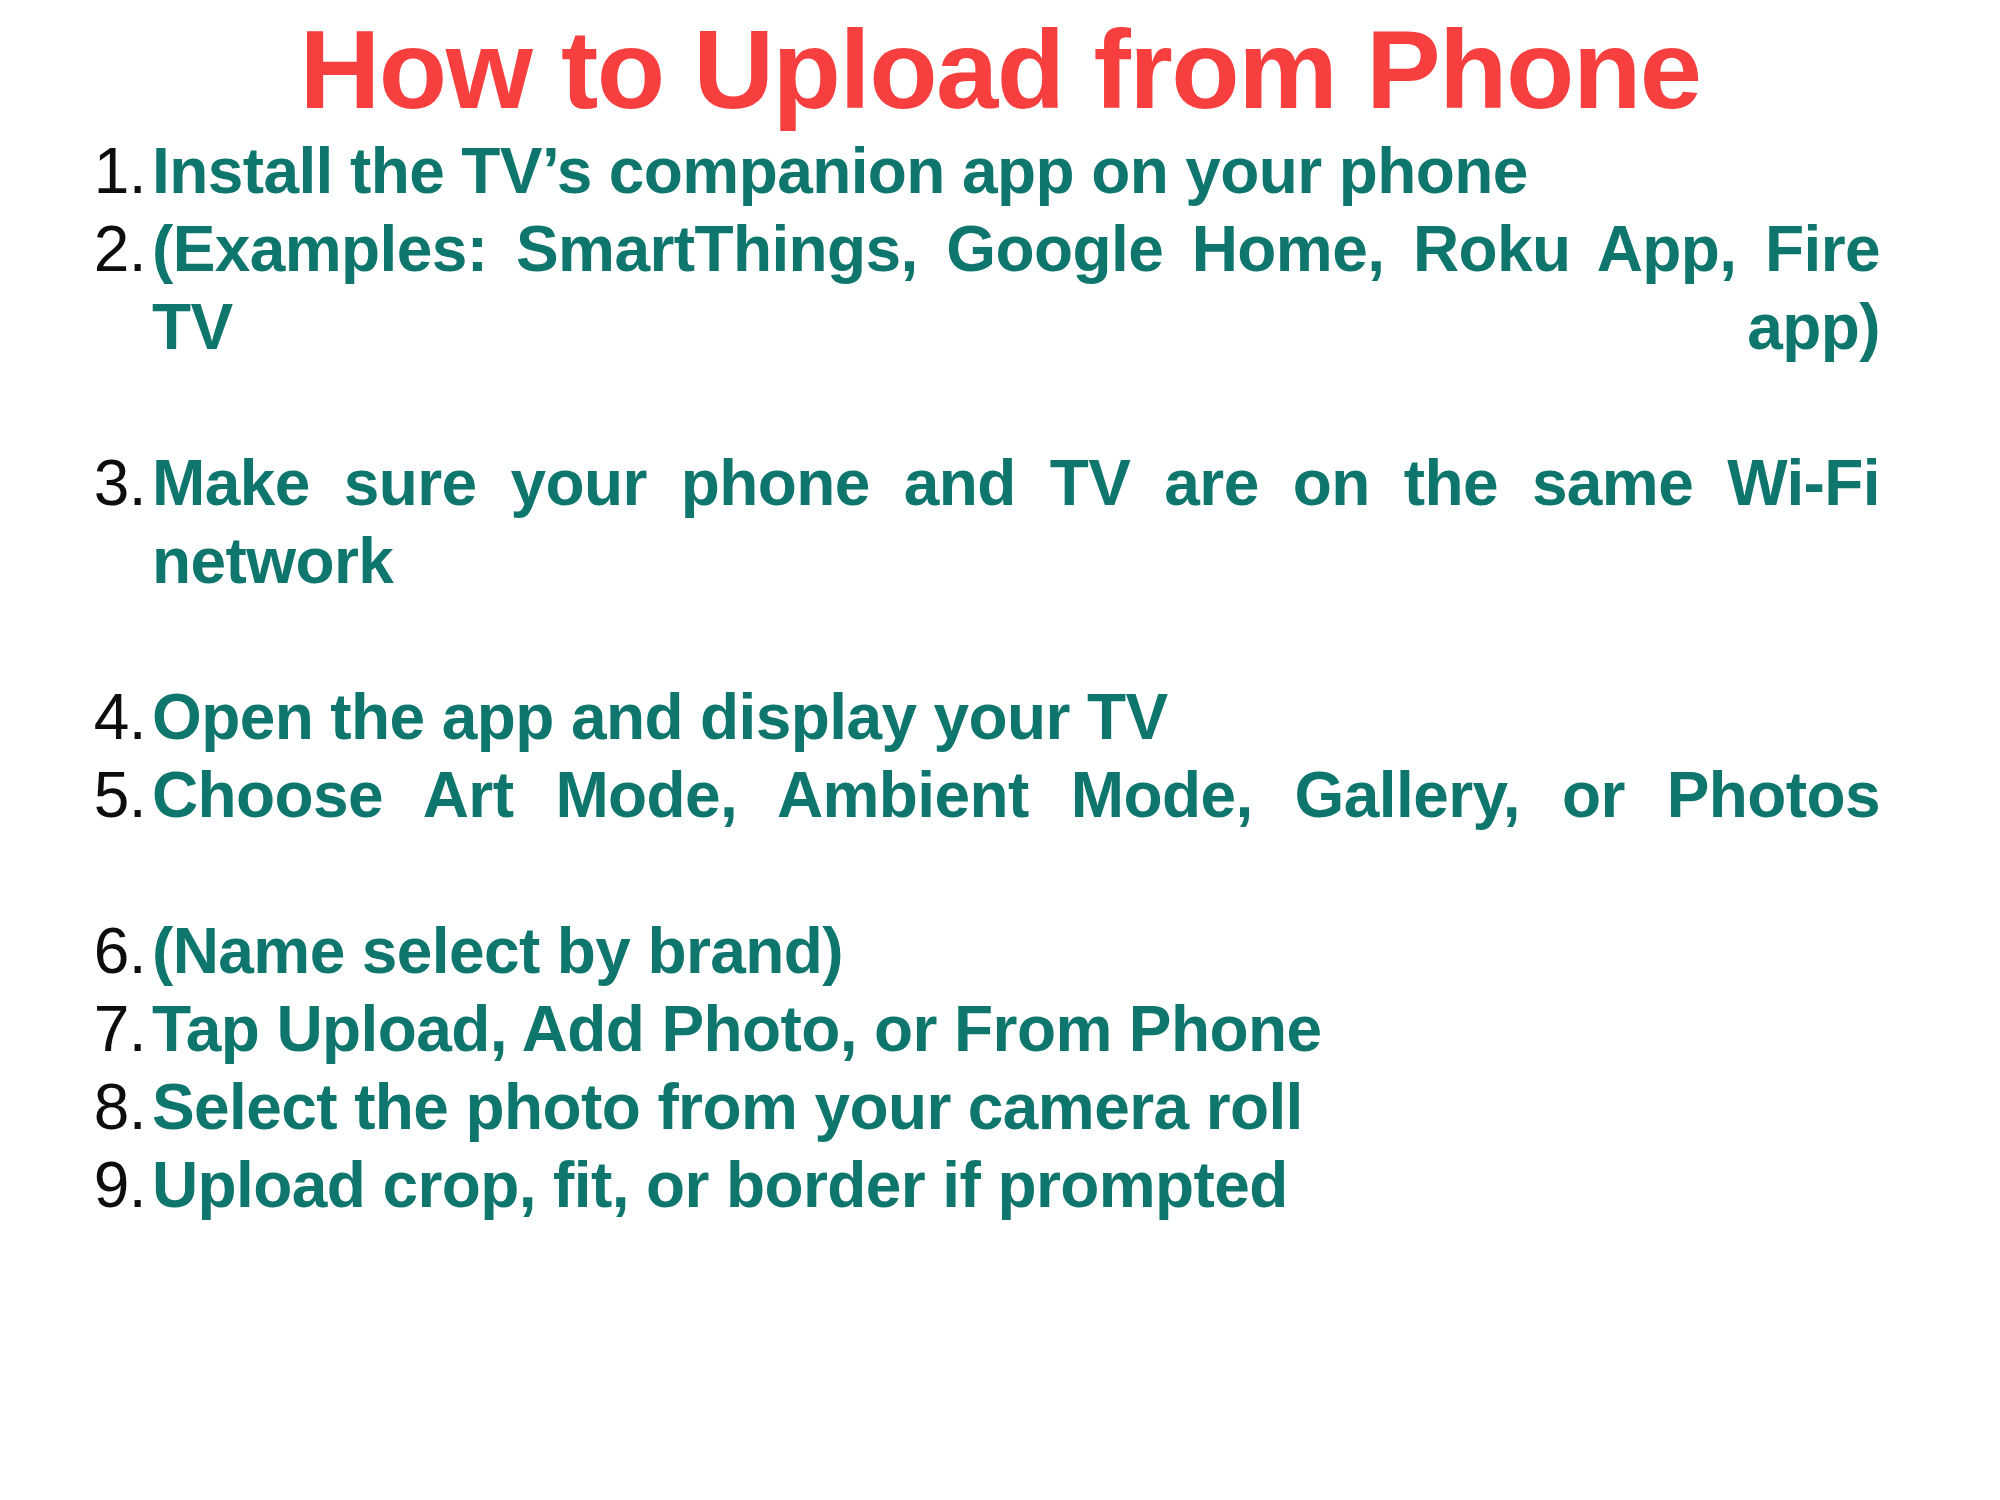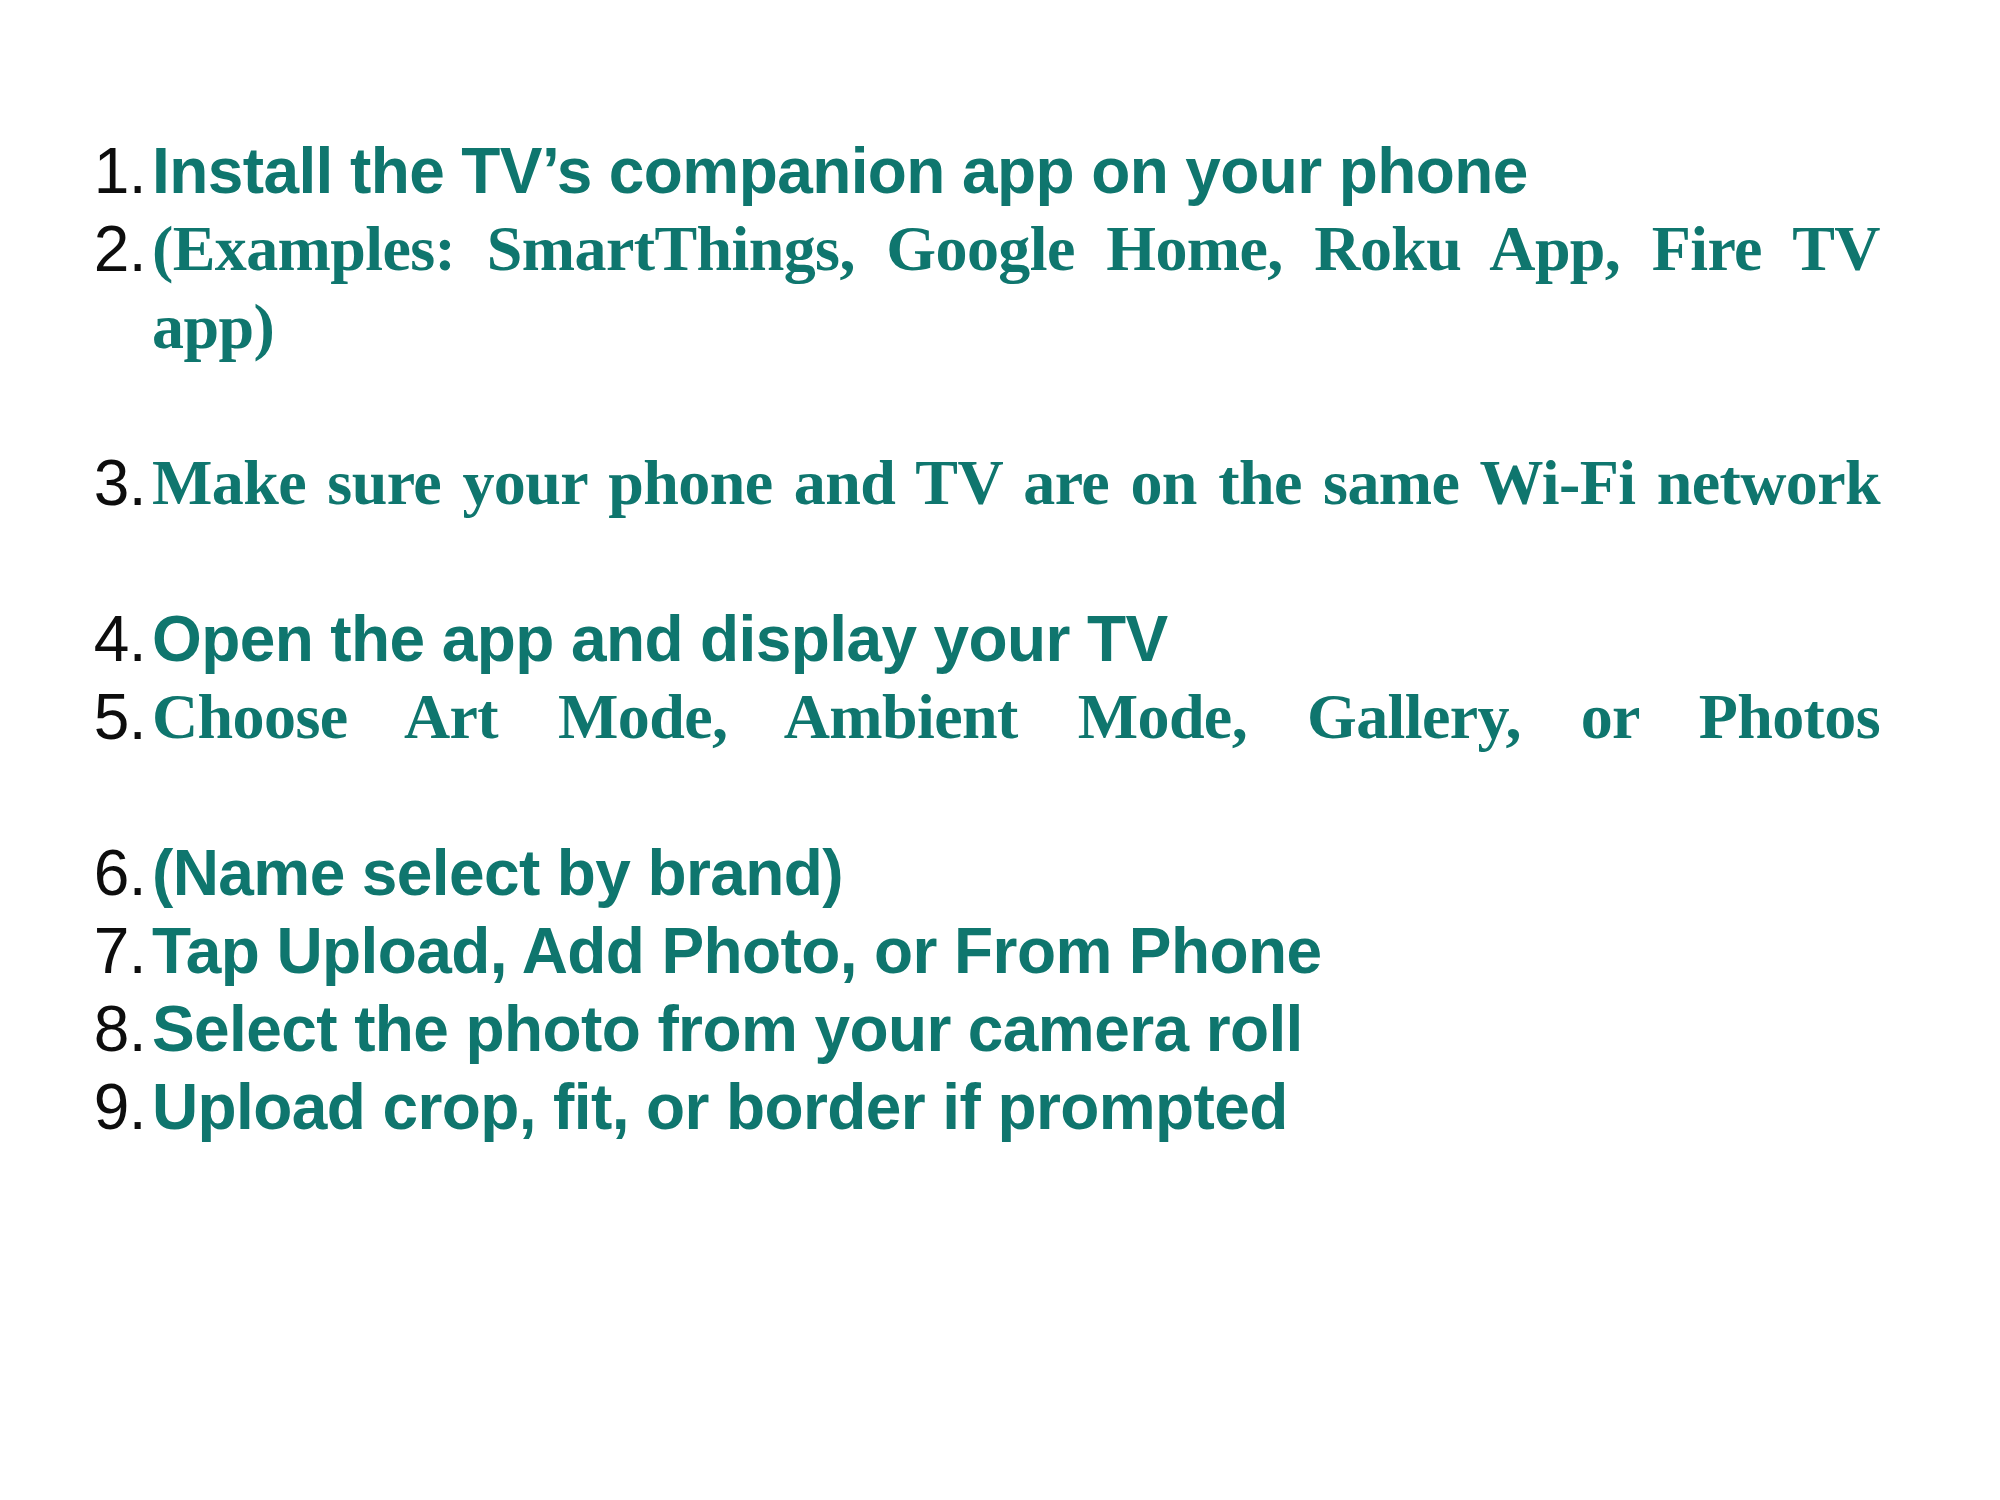--- a/index.html
+++ b/index.html
@@ -85,33 +85,33 @@
   }
 
   
   .txt.flush {
     text-align: left;
   }
 
   
   .txt.wrap {
     text-align: justify;
-    font-family: Liberation Serif, serif;
   }
   .txt.wrap::after {
     content: "";
     display: inline-block;
     width: 100%;
   }
 </style>
 </head>
 <body>
 
 <div id="slide">
 
+  <div class="title">How to Upload from Phone</div>
 
   <div class="list">
 
     <div class="item">
       <span class="num">1.</span>
       <span class="txt flush">Install the TV’s companion app on your phone</span>
     </div>
 
     <div class="item">
       <span class="num">2.</span>

